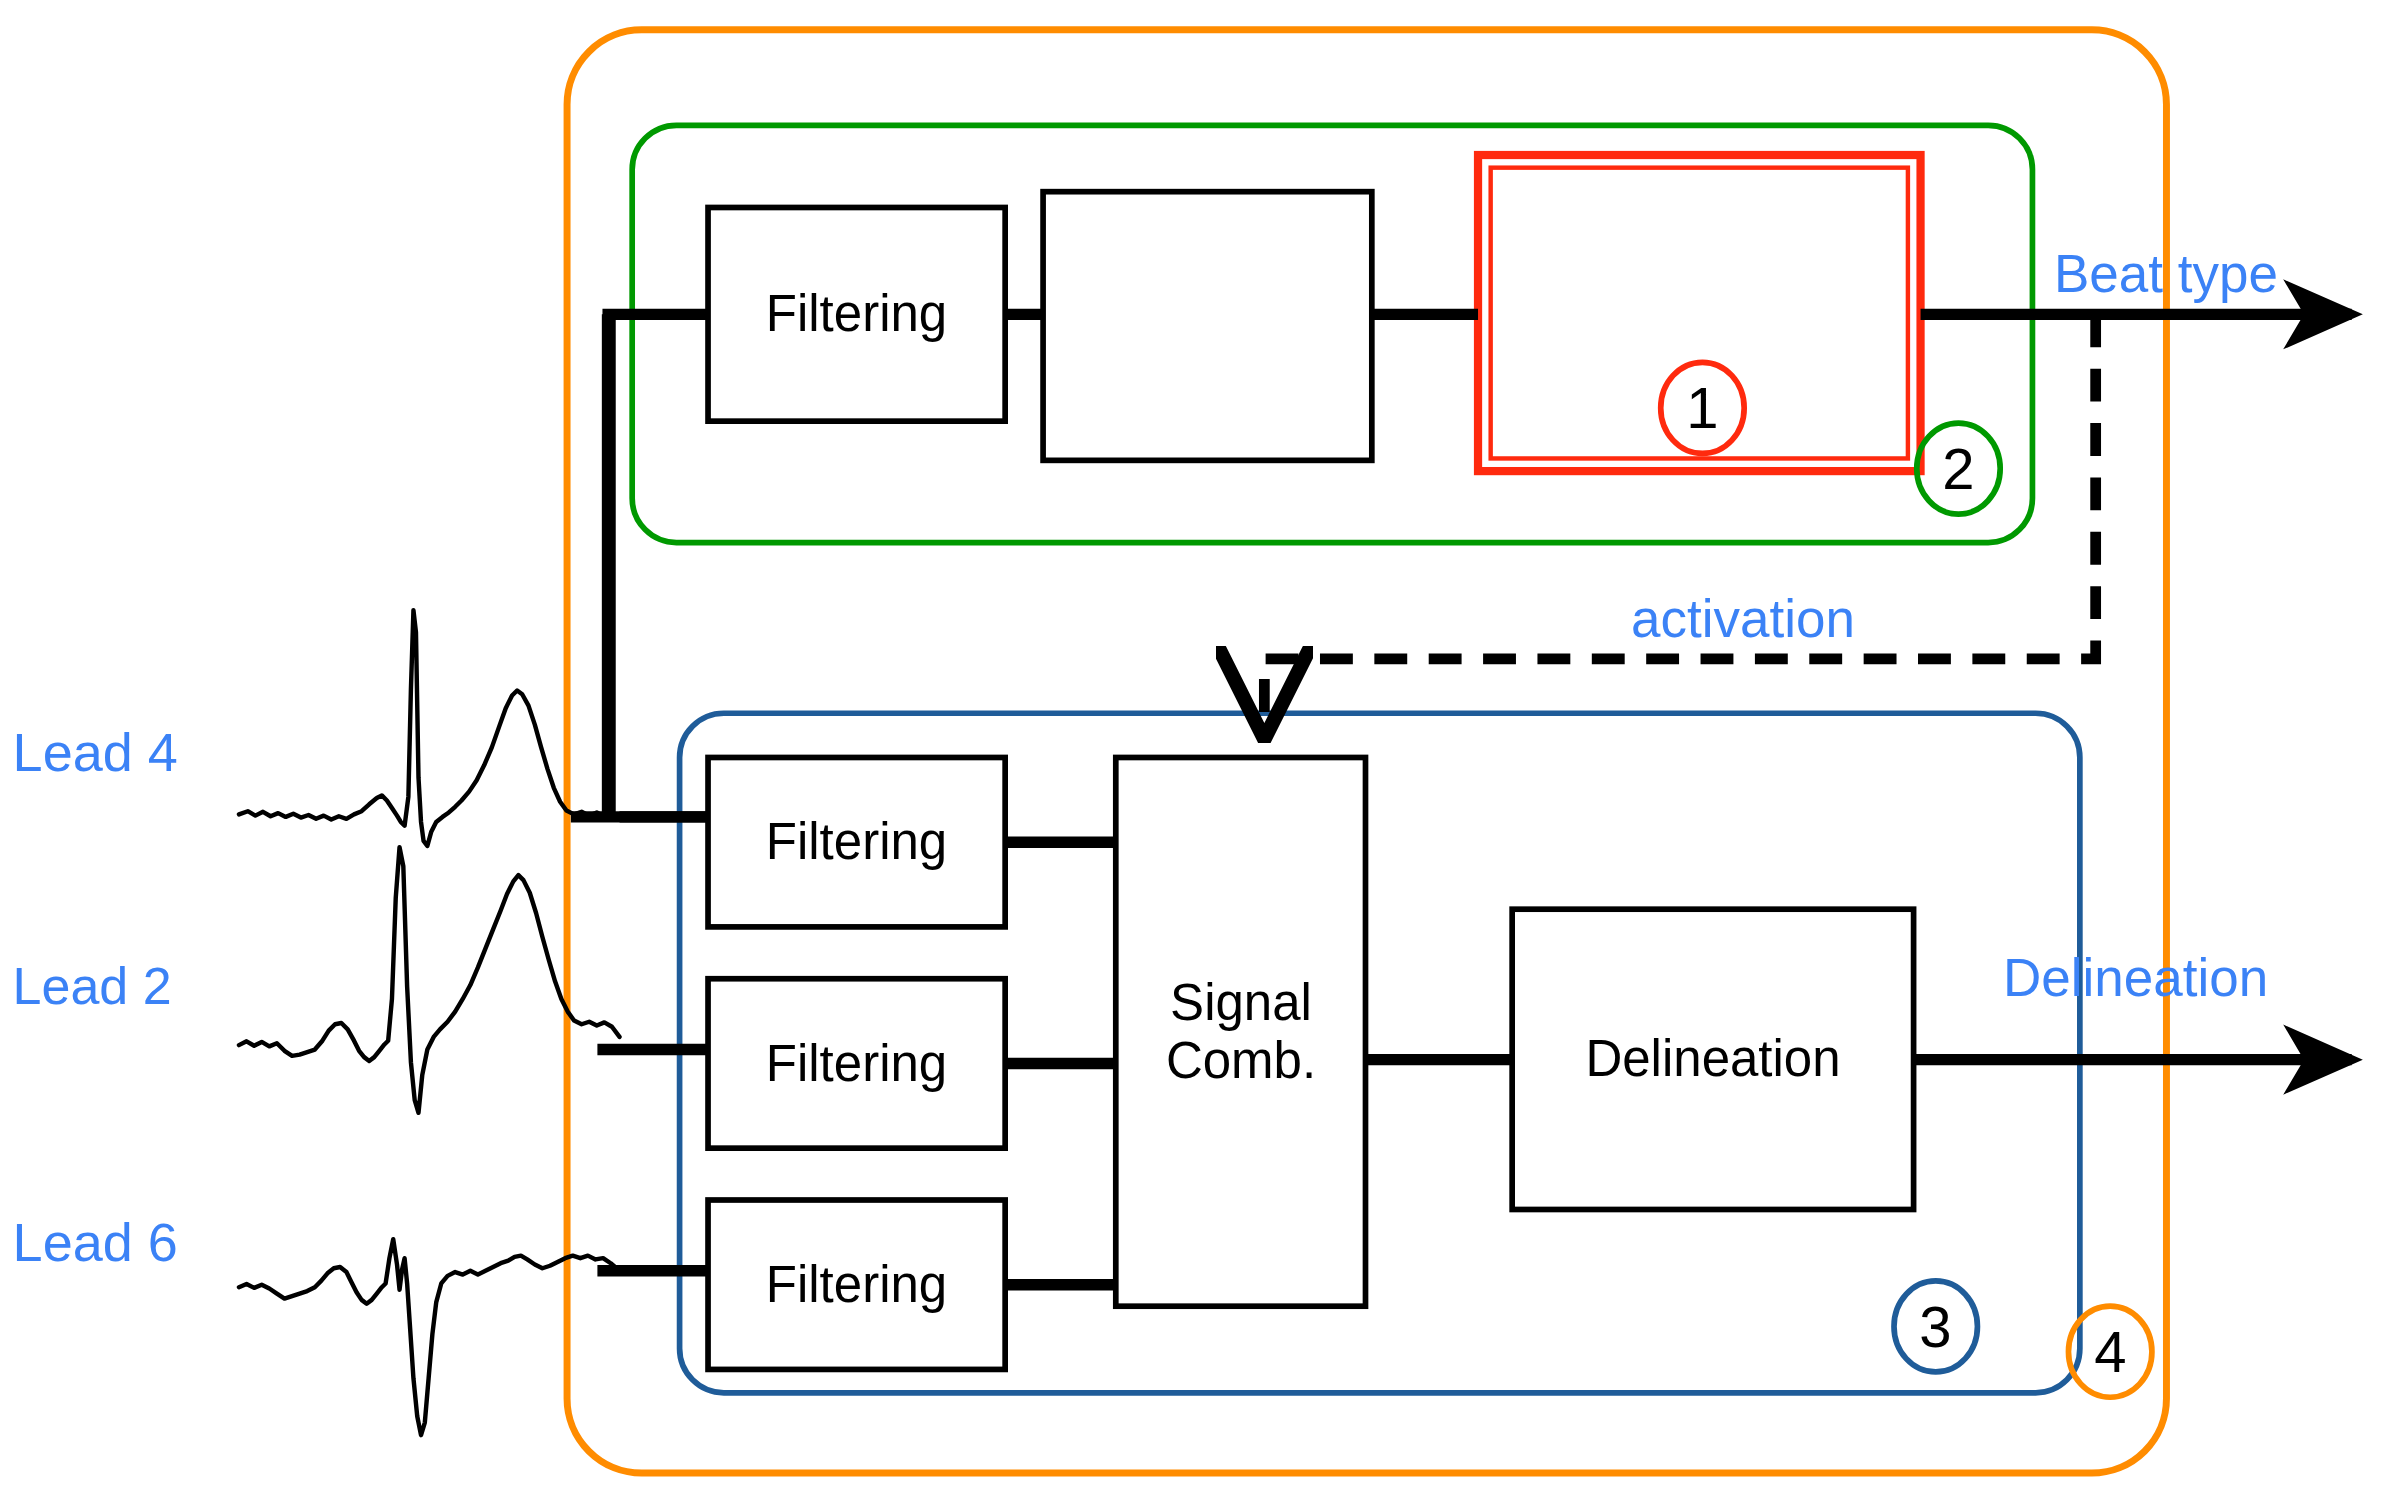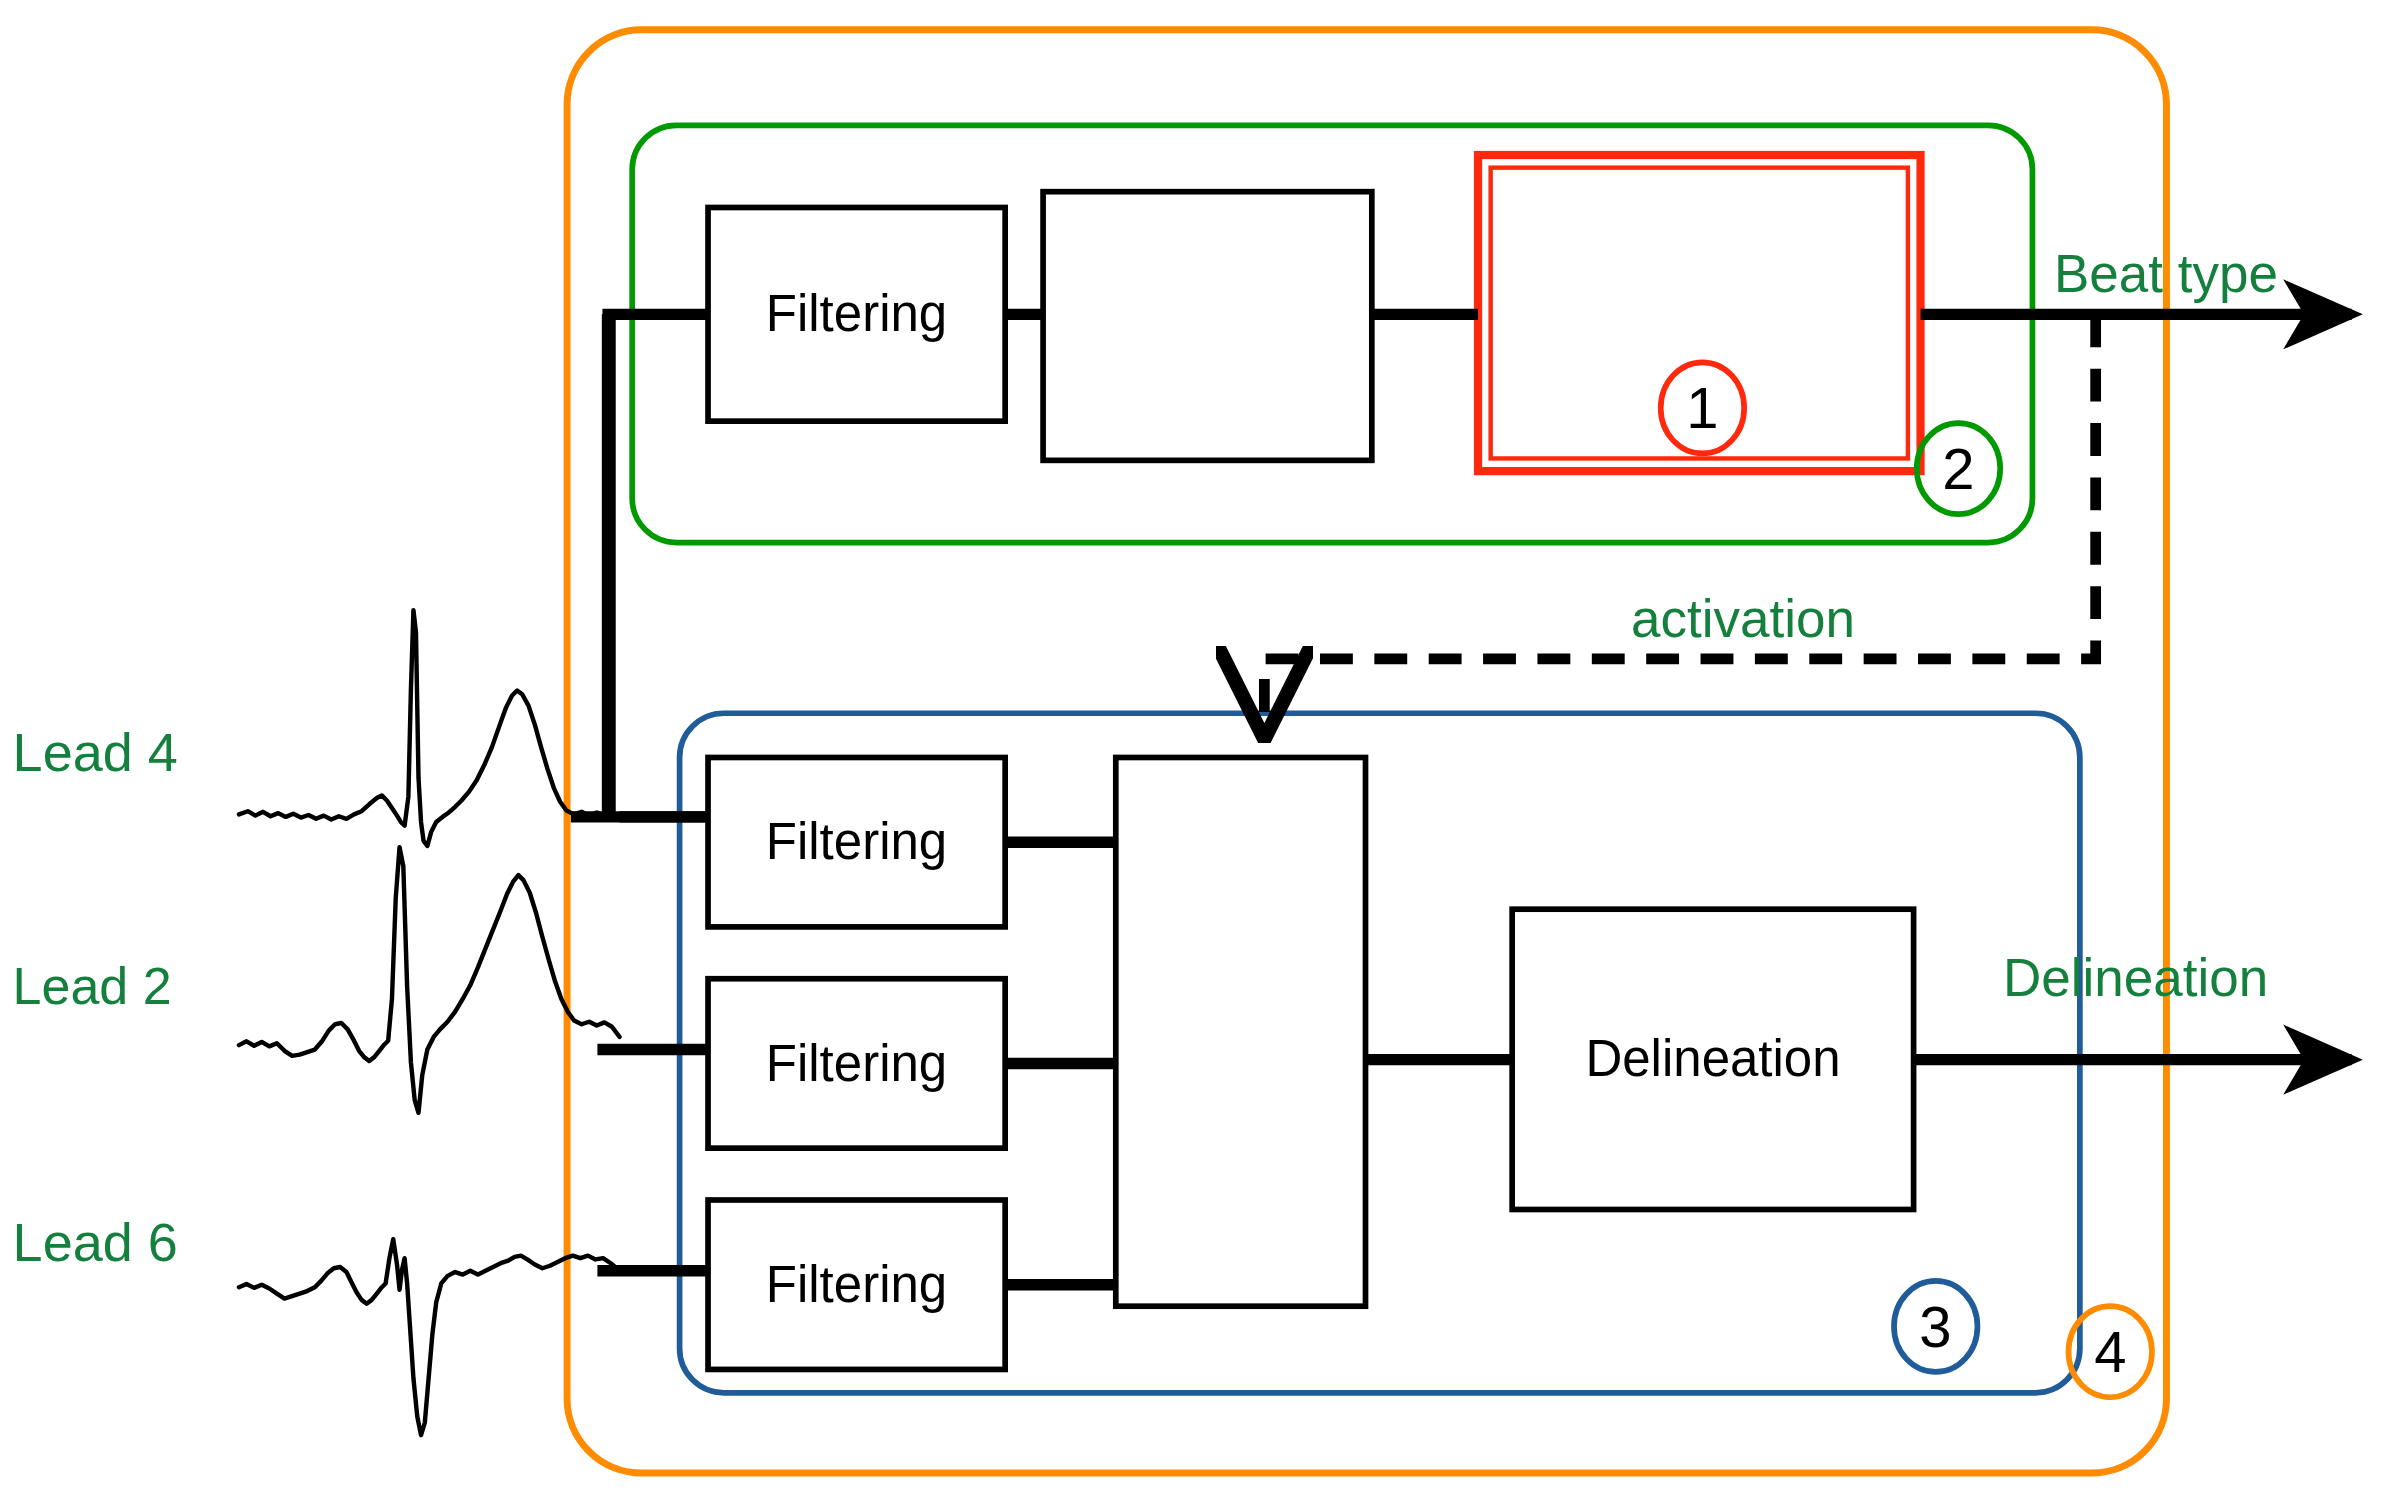--- a/index.html
+++ b/index.html
@@ -10,21 +10,21 @@
     position:absolute;
     display:flex;align-items:center;justify-content:center;
     text-align:center;
     color:#000;
     line-height:1.12;
     pointer-events:none;
     white-space:pre-line;
   }
   .free-label{
     position:absolute;
-    color:#15803d;
+    color:#3b82f6;
     white-space:nowrap;
   }
   .badge-num{
     position:absolute;
     display:flex;align-items:center;justify-content:center;
     color:#000;
   }
 </style>
 </head>
 <body>
@@ -106,20 +106,22 @@
   <div class="free-label" style="left:12.6px; top:1211px; font-size:54px;">Lead 6</div>
 
   <div class="blk-label" style="left:708px; top:207px; width:297px; height:214px; font-size:51px;">Filtering</div>
 
 
 
   <div class="blk-label" style="left:708px; top:757px; width:297px; height:169px; font-size:51px;">Filtering</div>
   <div class="blk-label" style="left:708px; top:979px; width:297px; height:169px; font-size:51px;">Filtering</div>
   <div class="blk-label" style="left:708px; top:1200px; width:297px; height:169px; font-size:51px;">Filtering</div>
 
+  <div class="blk-label" style="left:1116px; top:757px; width:250px; height:549px; font-size:51px;">Signal
+Comb.</div>
 
   <div class="blk-label" style="left:1512px; top:909px; width:402px; height:300px; font-size:51px;">Delineation</div>
 
   <div class="free-label" style="left:2054px; top:243px; font-size:53px;">Beat type</div>
 
   <div class="free-label" style="left:1631px; top:588px; font-size:53px;">activation</div>
 
   <div class="free-label" style="left:2003px; top:947px; font-size:53px;">Delineation</div>
 
   <div class="badge-num" style="left:1661px; top:362px; width:83px; height:91px; font-size:58px;">1</div>

